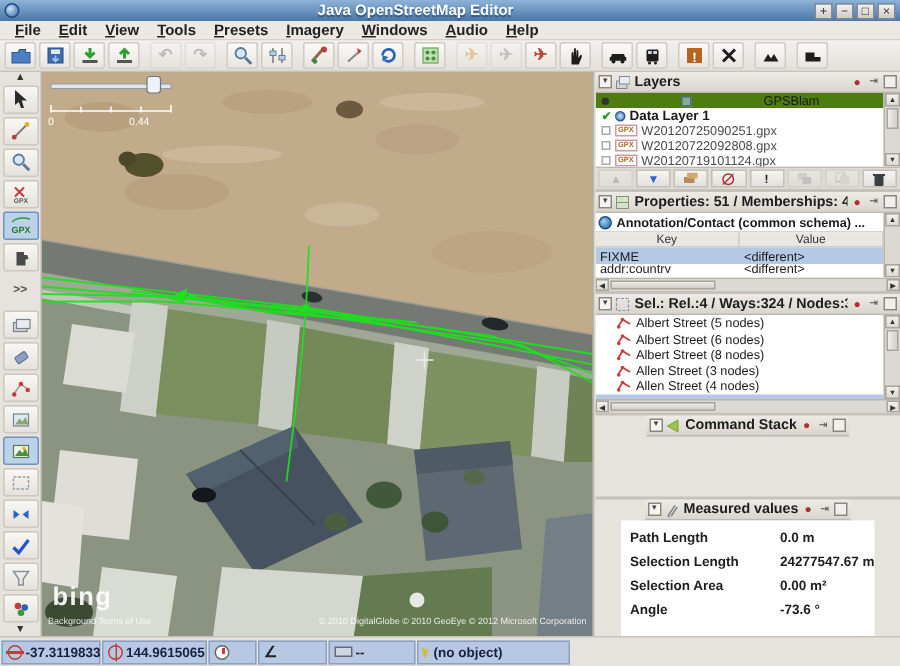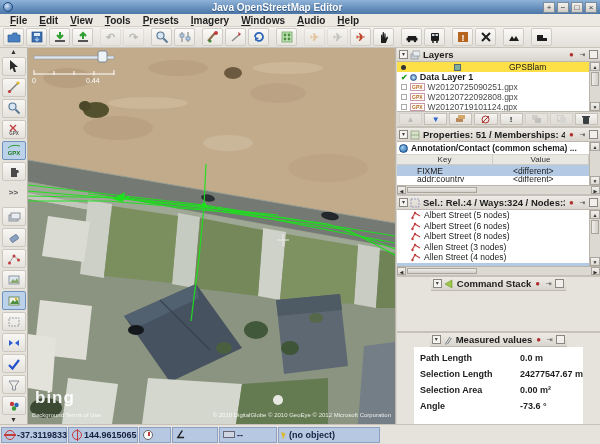--- a/index.html
+++ b/index.html
@@ -49,21 +49,21 @@
   .ptitle { flex:1; font-size:9.5px; font-weight:bold; color:#1d1d1d; white-space:nowrap; overflow:hidden; }
   .phicons { display:flex; align-items:center; }
   .hico { width:9px; height:9px; margin-left:2px; font-size:7px; line-height:9px; text-align:center; color:#555; }
   .hico.sticky { color:#b03030; font-size:8px; }
   .hico.closebox { border:1px solid #8a8680; background:#f0efec; }
 
   .pbody { background:#fff; flex:1; position:relative; overflow:hidden; }
 
   
   .lrow { height:10px; display:flex; align-items:center; padding:0 2px; font-size:8.5px; white-space:nowrap; }
-  .lrow.sel { background:#fde047;gap:45px; }
+  .lrow.sel { background:#4d7c0f;gap:45px; }
   .lrow.activebold { font-weight:bold; font-size:9px; }
   .lrow.gpxrow { color:#4a4a4a; }
   .eyedot { width:5px; height:5px; border-radius:50%; background:#333; margin:0 3px 0 2px; }
   .chk { width:6px; height:6px; border:1px solid #aaa; background:#fdfdfd; margin:0 3px 0 2px; }
   .greenchk { color:#1f9a1f; font-weight:bold; font-size:8px; margin:0 2px; }
   .minisq { width:7px; height:7px; background:#7fae9b; border:1px solid #567; margin-right:3px; }
   .minipin { width:7px; height:7px; border-radius:50%; background:radial-gradient(#cfe3f4,#3a76b5); border:1px solid #2a5a90; margin-right:3px; }
   .gpxbadge { font-size:5px; font-weight:bold; color:#b56a1e; border:1px solid #c9a; padding:0 1px; margin-right:3px; line-height:6px; }
   .layerbtns { height:15px; display:flex; background:#dedbd4; border-top:1px solid #bdb9b0; padding:1px; flex:none; }
   .lbtn { flex:1; margin:0 1px; border:1px solid #c4c0b8; background:linear-gradient(#f6f5f2,#e2dfd9); display:flex; align-items:center; justify-content:center; font-size:8px; font-weight:bold; }
@@ -77,21 +77,21 @@
   .harrow { width:9px; background:linear-gradient(#f2f0ec,#ddd9d2); border:1px solid #a9a59c; font-size:5px; text-align:center; line-height:8px; color:#333; }
   .hthumb { width:70px; margin:1px; background:linear-gradient(#efede9,#d2cec7); border:1px solid #a9a59c; }
   .hfill { flex:1; }
 
   
   .presetrow { height:13px; display:flex; align-items:center; padding:0 2px; border-bottom:1px solid #d8d5cf; font-size:8.5px; font-weight:bold; white-space:nowrap; overflow:hidden; }
   .globe { width:9px; height:9px; border-radius:50%; background:radial-gradient(circle at 35% 35%, #9fd0f0, #1f5fa8); border:1px solid #174a85; margin-right:3px; flex:none; }
   .thead { height:10px; display:flex; background:#e9e7e2; border-bottom:1px solid #cfccc5; font-size:8px; color:#333; }
   .thead div { flex:1; text-align:center; border-right:1px solid #cfccc5; }
   .trow { height:11px; display:flex; font-size:8.5px; align-items:center; }
-  .trow div { flex:1; padding:0 20px; white-space:nowrap; overflow:hidden; }
+  .trow div { flex:1; padding:0 3px; white-space:nowrap; overflow:hidden; }
   .trow.sel { background:#b4c9e4; }
   .trow.partial { height:6px; overflow:hidden; }
 
   
   .srow { height:10.5px; display:flex; align-items:center; padding:0 2px; font-size:8.5px; font-weight:normal; white-space:nowrap;margin-left:12px; }
   .srow svg { margin-right:3px; flex:none; }
   .selsliver { height:4px; background:#b4c9e4; }
 
   
   .mbody { background:#fff; flex:1; padding:3px 0; }

